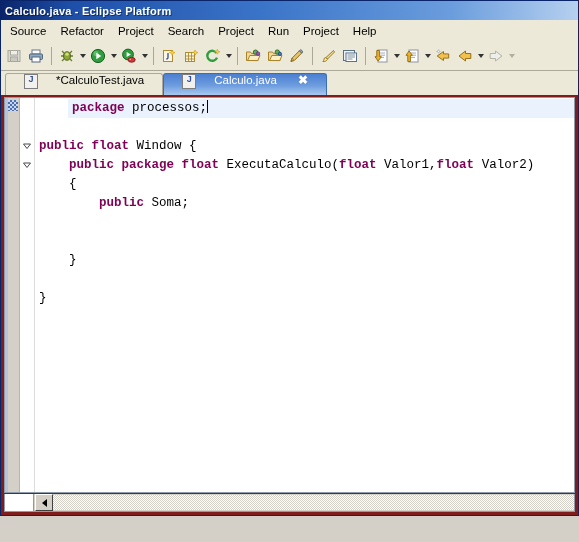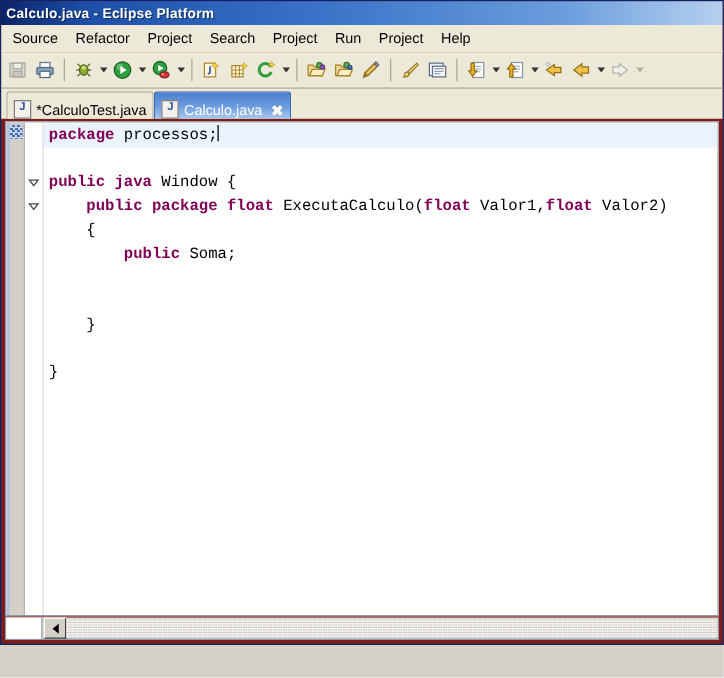--- a/index.html
+++ b/index.html
@@ -31,21 +31,21 @@
   .sep{width:1px;height:18px;background:#aca899;margin:0 4px;}
   .arw{width:9px;height:22px;display:flex;align-items:center;justify-content:center;
        cursor:default;}
   .arw i{display:block;width:0;height:0;border-left:3px solid transparent;
          border-right:3px solid transparent;border-top:4px solid #333;}
   .arw.dim i{border-top-color:#b3ae9e;}
 
   
   .tabstrip{height:24px;background:#ece9d8;display:flex;align-items:flex-end;
     padding-left:4px;position:relative;}
-  .tab{height:21px;display:flex;align-items:flex-end;gap:4px;padding:0 5px;
+  .tab{height:21px;display:flex;align-items:flex-start;gap:18px;padding:0 18px;
     font-size:11.5px;cursor:default;position:relative;}
   .tab.inactive{background:#ece9d8;color:#000;border:1px solid #aca899;
     border-bottom:none;border-radius:3px 3px 0 0;}
   .tab.active{background:linear-gradient(to bottom,#4b7fd1 0%,#6d9ddf 55%,#a8c8ef 100%);
     color:#fff;border:1px solid #3b6cb4;border-bottom:none;border-radius:3px 3px 0 0;
     font-weight:normal;}
   .jicon{width:12px;height:13px;background:#f2f1ee;border:1px solid #7d7d7d;
     display:inline-block;position:relative;flex:none;}
   .jicon::after{content:"J";position:absolute;left:0;right:0;top:-1px;
     font-size:9px;font-weight:bold;color:#2c4fa0;text-align:center;
@@ -63,21 +63,21 @@
   .marker-bar .chk{position:absolute;left:3px;top:2px;width:10px;height:11px;
     background:repeating-conic-gradient(#4a6fb0 0 25%,#c9d6ee 0 50%) 0 0/4px 4px;}
   .fold-bar{width:14px;background:#fff;border-right:1px solid #dcdcdc;flex:none;
     position:relative;}
   .fold-in{position:absolute;left:2px;width:10px;height:10px;}
   .fold-in svg{display:block;}
   .code{flex:1;position:relative;overflow:hidden;
     font-family:"Liberation Mono","DejaVu Sans Mono",monospace;
     font-size:12.5px;line-height:19px;padding-top:1px;}
   .ln{height:19px;white-space:pre;color:#000;padding-left:4px;}
-  .ln.cur{background:#eaf2fd;}
+  .ln.cur{background:#eaf2fd;margin-left:33px;}
   .kw{color:#7f0055;font-weight:bold;}
   .caret{display:inline-block;width:1px;height:13px;background:#000;
     vertical-align:-2px;margin-left:0;}
 
   
   .hscroll{position:absolute;left:3px;right:3px;bottom:3px;height:17px;
     background:#d4d0c8;border:1px solid #8e9bab;border-top:none;display:flex;
     align-items:center;}
   .hspace{width:28px;height:100%;background:#fff;flex:none;
     border-right:1px solid #8e9bab;}
@@ -314,21 +314,21 @@
         </div>
         <div class="fold-in" style="top: 62px;">
           <svg width="10" height="10" viewBox="0 0 10 10">
             <path d="M1.5 3h7L5 7.5z" fill="#fff" stroke="#4a4a4a" stroke-width="1"></path>
           </svg>
         </div>
       </div>
     <div class="code" id="codearea">
         <div class="ln cur"><span class="kw">package</span><span> processos;</span><span class="caret"></span></div>
         <div class="ln"></div>
-        <div class="ln"><span class="kw">public java</span><span> Window {</span></div>
+        <div class="ln"><span class="kw">public float</span><span> Window {</span></div>
         <div class="ln"><span>    </span><span class="kw">public package float</span><span> ExecutaCalculo(</span><span class="kw">float</span><span> Valor1,</span><span class="kw">float</span><span> Valor2)</span></div>
         <div class="ln"><span>    {</span></div>
         <div class="ln"><span>        </span><span class="kw">public</span><span> Soma;</span></div>
         <div class="ln"></div>
         <div class="ln"></div>
         <div class="ln"><span>    }</span></div>
         <div class="ln"></div>
         <div class="ln"><span>}</span></div>
       </div>
   </div>

